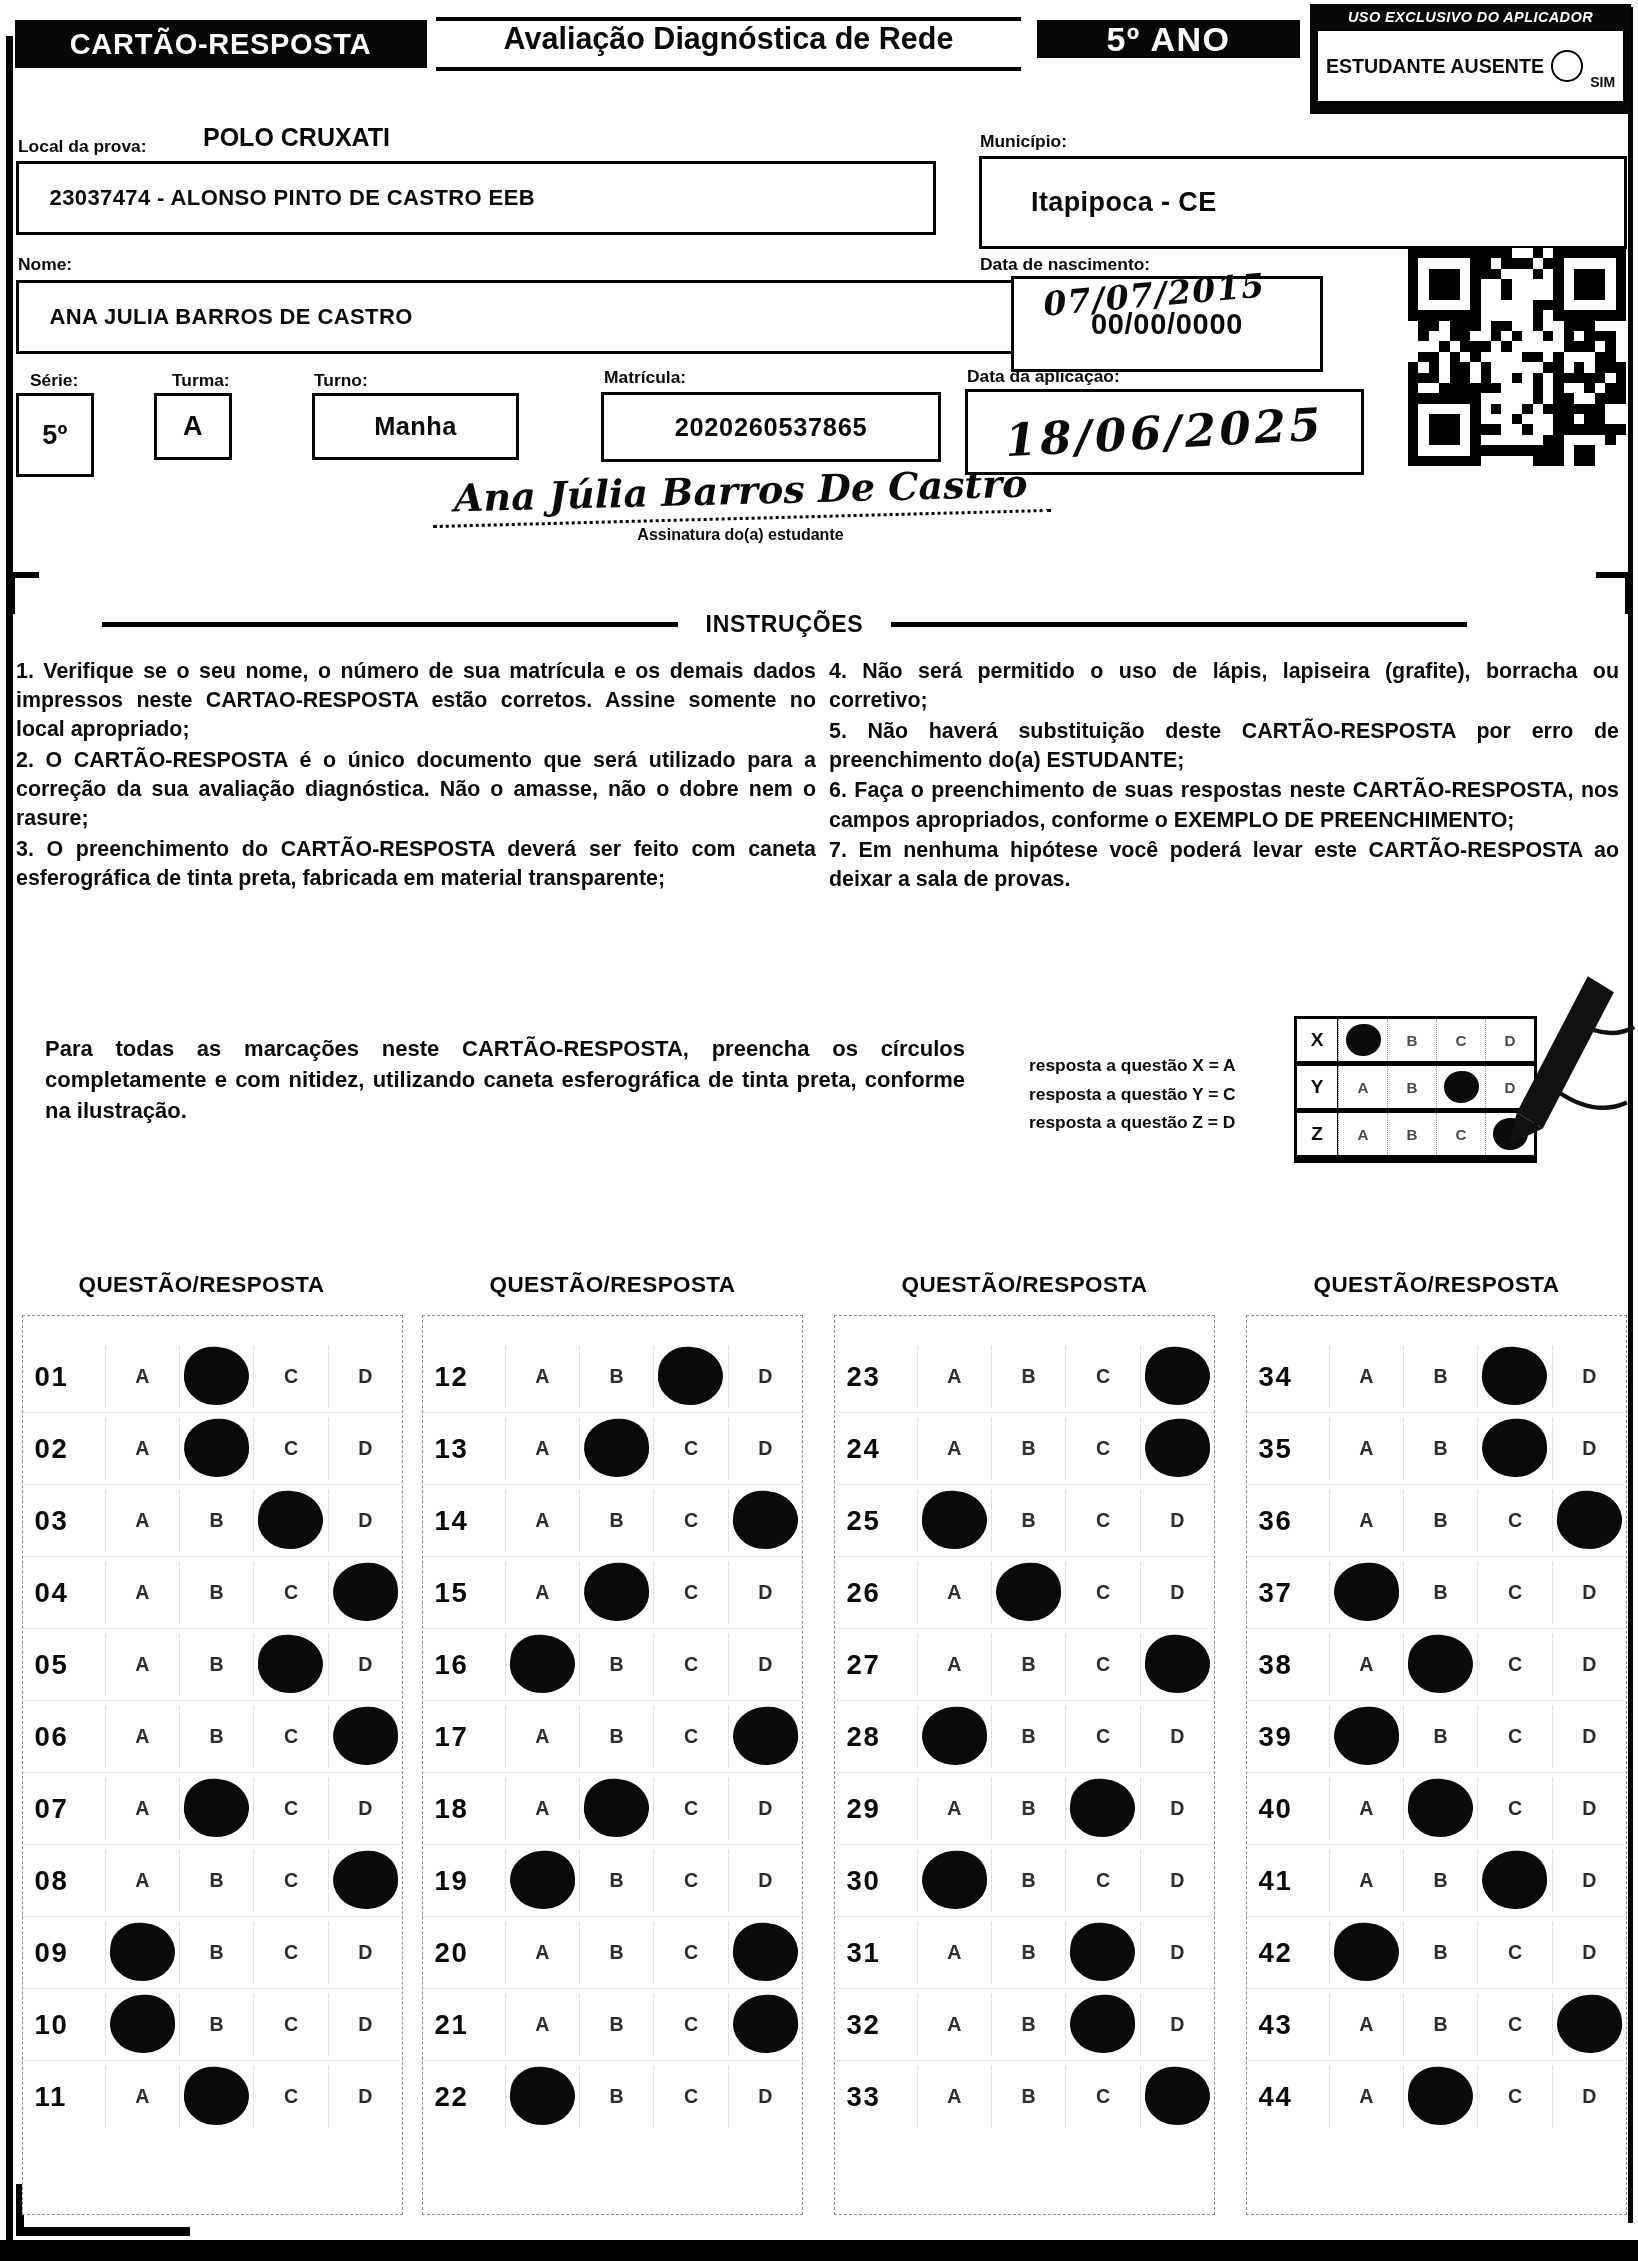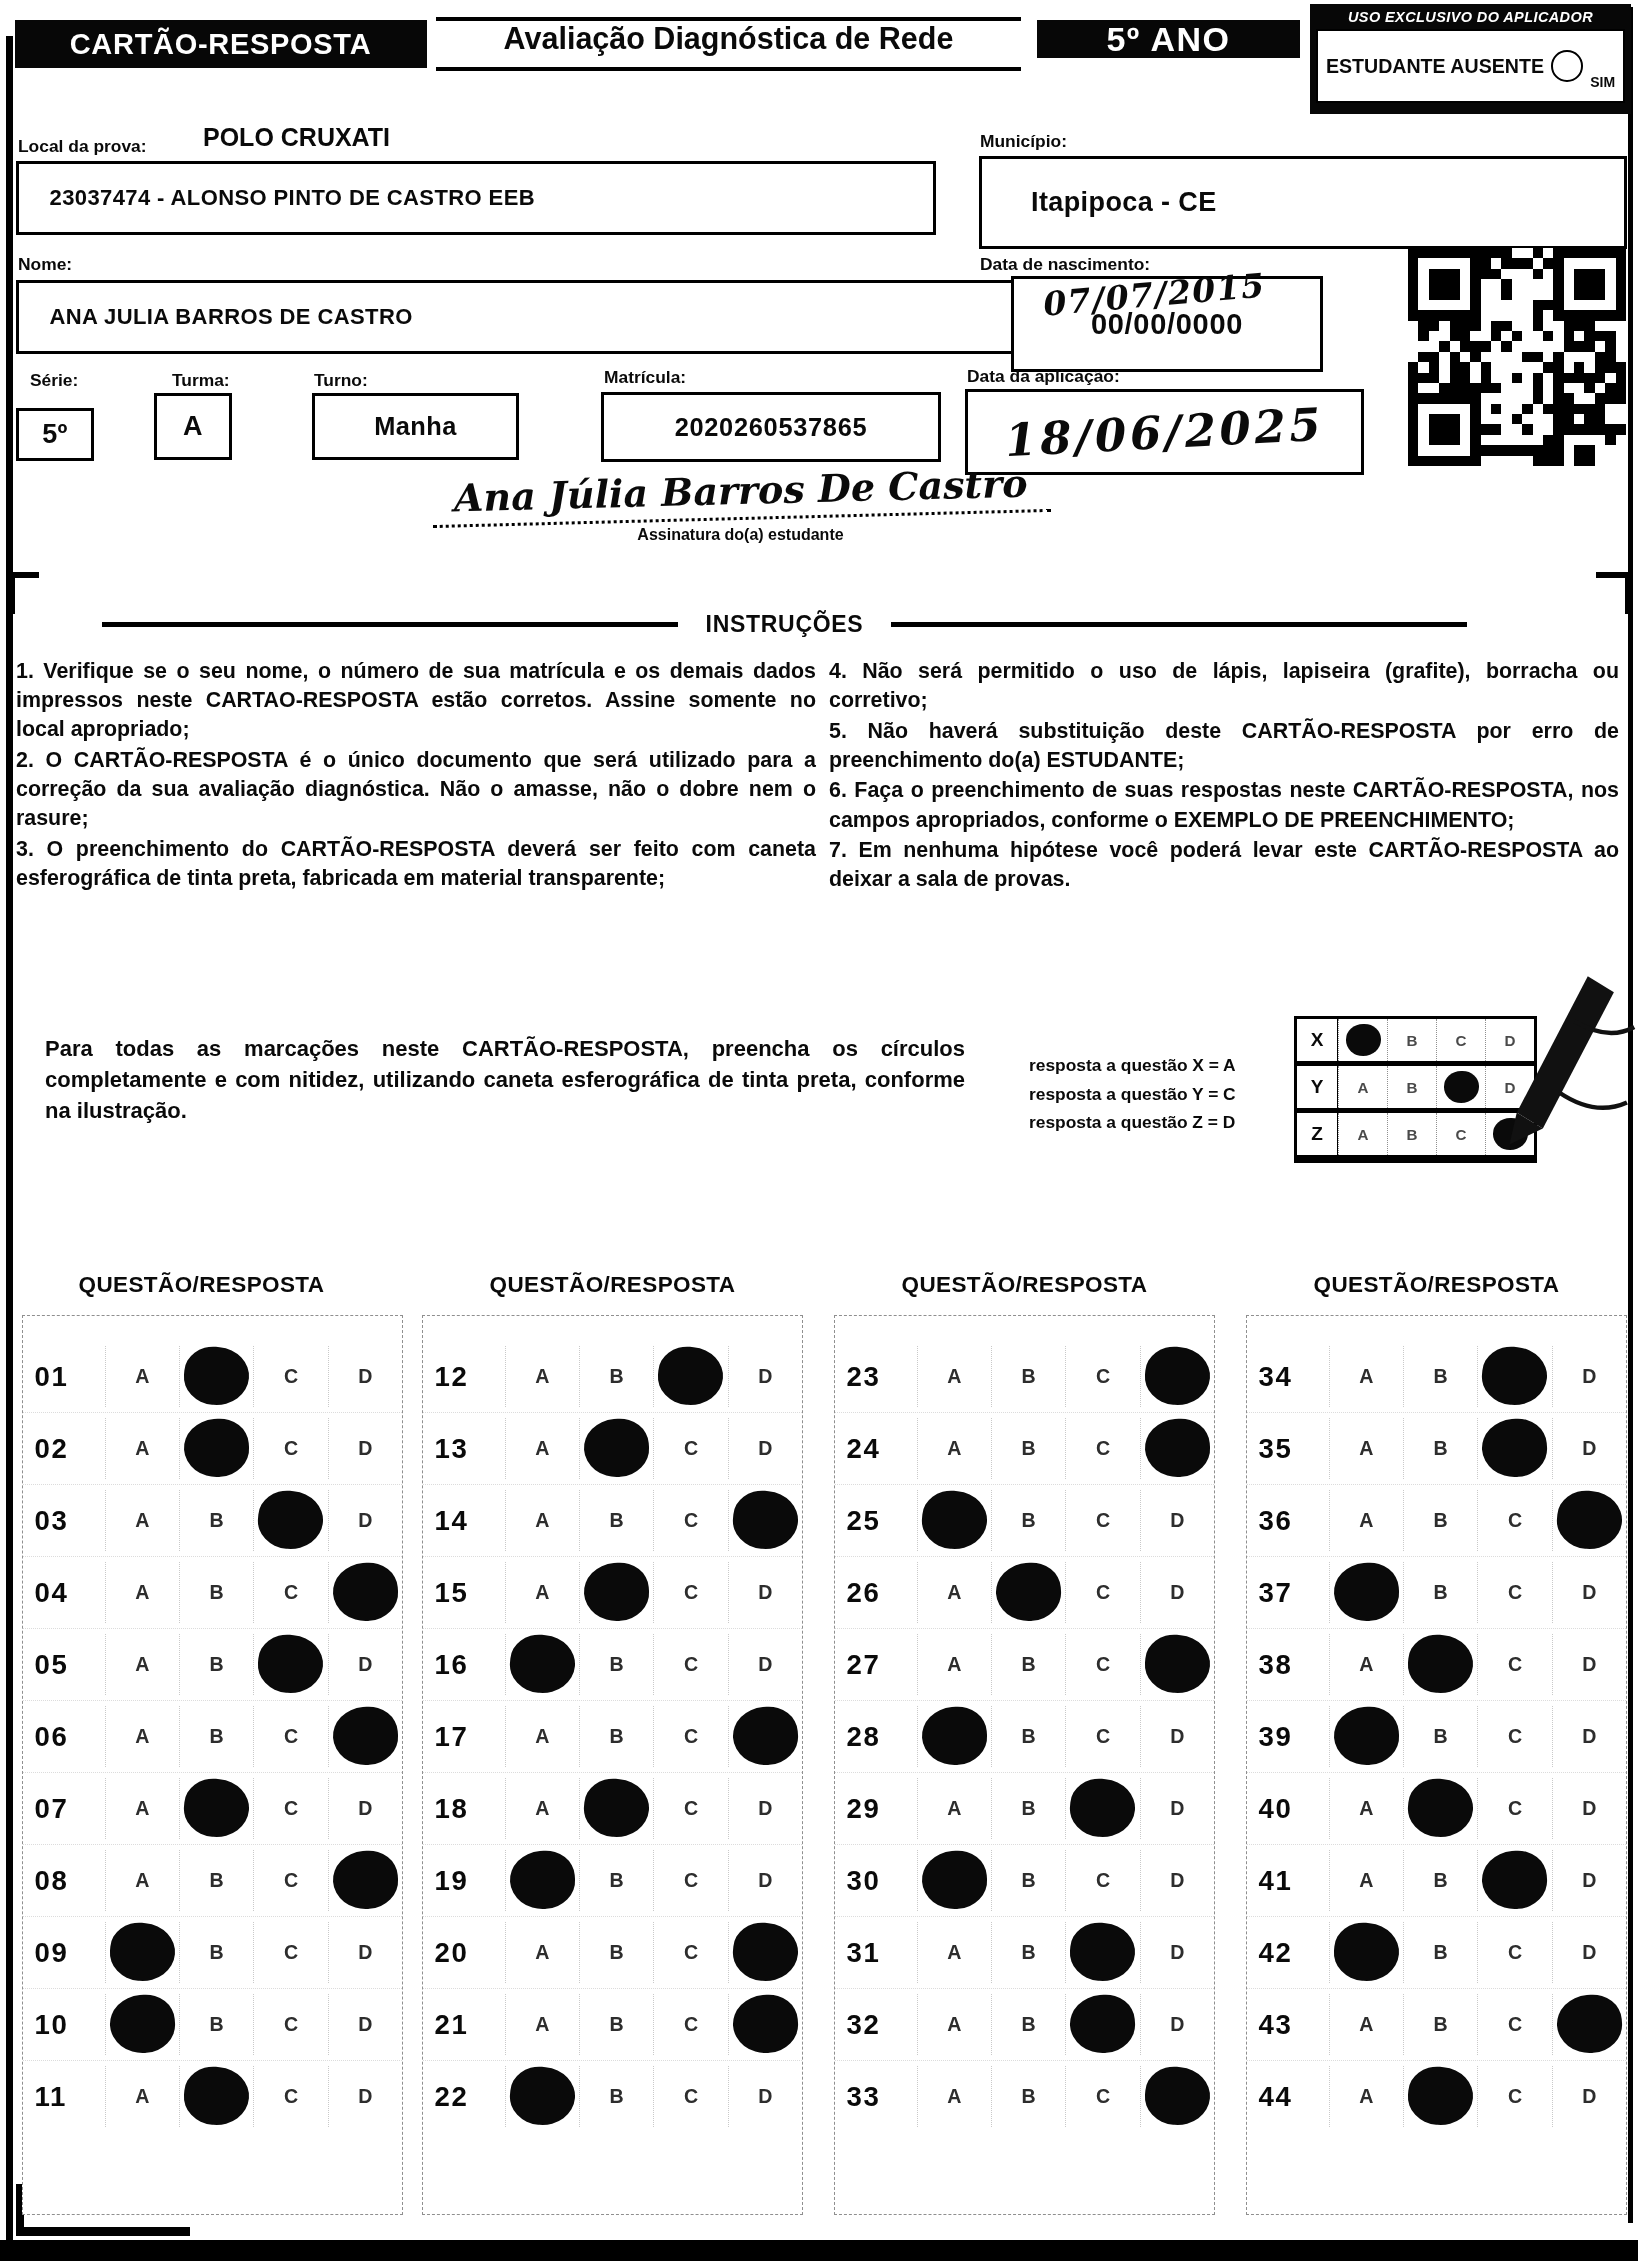--- a/index.html
+++ b/index.html
@@ -270,21 +270,21 @@
         <rect x="14" y="0" width="7" height="7" fill="#000"></rect>
         <rect x="15" y="1" width="5" height="5" fill="#fff"></rect>
         <rect x="16" y="2" width="3" height="3" fill="#000"></rect>
         <rect x="0" y="14" width="7" height="7" fill="#000"></rect>
         <rect x="1" y="15" width="5" height="5" fill="#fff"></rect>
         <rect x="2" y="16" width="3" height="3" fill="#000"></rect>
       </svg>
   </div>
 
   <div class="abs lbl" style="left:18px;top:370px;margin-left:12px;">Série:</div>
-  <div class="abs box" style="left:16px;top:408px;width:78px;height:53px;justify-content:center;">
+  <div class="abs box" style="left:16px;top:393px;width:78px;height:84px;justify-content:center;">
     <span class="val" style="font-size:27px;">5º</span>
   </div>
 
   <div class="abs lbl" style="left:156px;top:370px;margin-left:16px;">Turma:</div>
   <div class="abs box" style="left:154px;top:393px;width:78px;height:67px;justify-content:center;">
     <span class="val" style="font-size:27px;">A</span>
   </div>
 
   <div class="abs lbl" style="left:314px;top:370px;">Turno:</div>
   <div class="abs box" style="left:312px;top:393px;width:207px;height:67px;justify-content:center;">

